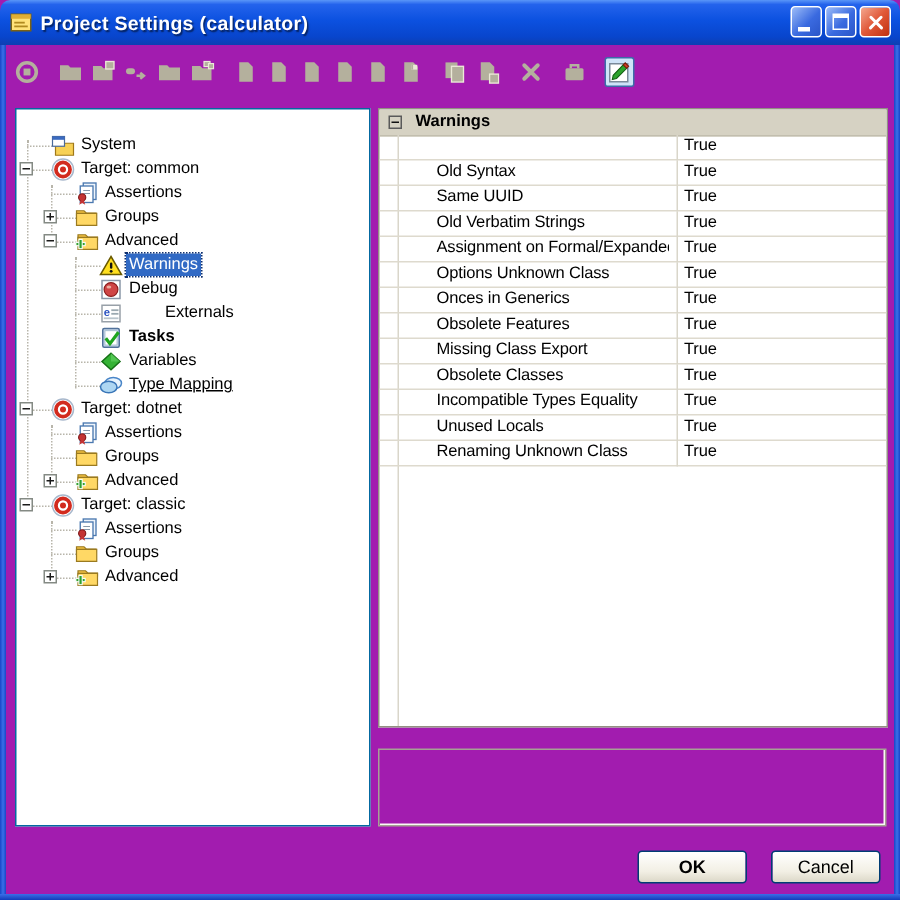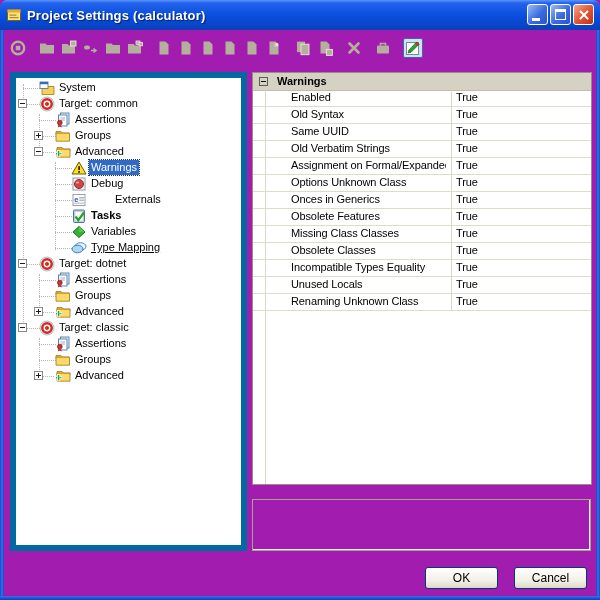--- a/index.html
+++ b/index.html
@@ -19,21 +19,21 @@
   .wb.close{background:linear-gradient(135deg,#f4a890 0%,#e05838 50%,#c03010 100%);}
   .glyph-min{position:absolute;left:4px;bottom:3px;width:8px;height:3px;background:#fff;}
   .glyph-max{position:absolute;left:4px;top:4px;width:11px;height:11px;box-sizing:border-box;border:1px solid #fff;border-top-width:3px;}
   .glyph-x1,.glyph-x2{position:absolute;left:3.5px;top:8.5px;width:12px;height:2.4px;background:#fff;border-radius:1px;}
   .glyph-x1{transform:rotate(45deg);} .glyph-x2{transform:rotate(-45deg);}
   .toolbar{position:absolute;left:4px;top:30px;right:4px;height:35px;display:flex;align-items:center;padding-left:5px;}
   .tbtn{width:18px;height:18px;margin-right:4px;flex:0 0 auto;display:flex;align-items:center;justify-content:center;}
   .tbtn.grp{margin-left:7px;}
   .tbtn.enabled{width:20px;height:20px;border:1px solid #3c6ca8;background:#cfe3f8;border-radius:2px;box-sizing:border-box;}
   .tbtn svg{width:16px;height:16px;}
-  .tree-panel{position:absolute;left:10px;top:72px;width:237px;height:479px;background:#fff;border:6px solid #0369a1;box-sizing:border-box;padding-top:2px;overflow:hidden;}
+  .tree-panel{position:absolute;left:10px;top:72px;width:237px;height:479px;background:#fff;border:1px solid #0369a1;box-sizing:border-box;padding-top:16px;overflow:hidden;}
   .tree-inner{position:relative;width:100%;height:100%;}
   .tree-row{position:relative;height:16px;font-size:11px;line-height:15px;white-space:nowrap;}
   .tree-icon{position:absolute;top:0;width:16px;height:16px;}
   .tree-icon svg{width:16px;height:16px;}
   .tree-label{position:absolute;top:0;padding:0 2px;color:#000;}
   .tree-label.sel{background:#316ac5;color:#fff;outline:1px dotted #10306e;}
   .expander{position:absolute;top:3px;width:9px;height:9px;background:#fff;border:1px solid #848a84;box-sizing:border-box;z-index:2;}
   .expander i{position:absolute;left:1px;top:3px;width:5px;height:1px;background:#1a1a1a;}
   .expander.plus b{position:absolute;left:3px;top:1px;width:1px;height:5px;background:#1a1a1a;}
   .connector{position:absolute;top:8px;height:1px;border-top:1px dotted #b8b5aa;z-index:0;}
@@ -45,21 +45,21 @@
   .pg-minus i{position:absolute;left:1px;top:3px;width:5px;height:1px;background:#111;}
   .pg-gutter{position:absolute;left:12px;top:17px;bottom:0;width:1px;background:#d9d6ca;}
   .pg-rows{position:absolute;left:0;right:0;top:17px;}
   .pg-row{position:relative;height:16px;border-bottom:1px solid #dedace;font-size:11px;line-height:15px;letter-spacing:-0.1px;}
   .pg-row .nm{position:absolute;left:38px;top:0;right:145px;overflow:hidden;white-space:nowrap;color:#000;}
   .pg-row .vl{position:absolute;left:203px;top:0;color:#000;}
   .pg-row .vsep{position:absolute;left:198px;top:0;bottom:-1px;width:1px;background:#d9d6ca;}
   .desc-panel{position:absolute;left:252px;top:499px;width:339px;height:52px;border:1px solid #a5a294;box-sizing:border-box;box-shadow:inset -1px -1px 0 #fbfaf5;}
   .xpbtn{position:absolute;top:567px;width:73px;height:22px;border:1px solid #003c74;border-radius:3px;
     background:linear-gradient(180deg,#ffffff,#f2efe4 65%,#dcd8c8);font-family:"Liberation Sans",sans-serif;font-size:12px;color:#000;padding:0;}
-  .xpbtn.ok{left:425px;} .xpbtn.cancel{left:514px;}
+  .xpbtn.ok{left:425px;font-weight:bold;} .xpbtn.cancel{left:514px;}
 </style>
 </head>
 <body>
 
 <div class="window">
   <div class="titlebar">
     <span class="titleicon">
       <svg viewBox="0 0 16 16">
           <rect x="1.5" y="2.5" width="13" height="11" fill="#ffe27a" stroke="#7a6215" stroke-width="1"></rect>
           <rect x="1.5" y="2.5" width="13" height="3" fill="#e0ae35"></rect>
@@ -400,21 +400,20 @@
     <div class="pg-header">
       <span class="pg-minus">
           <i></i>
         </span>
       <span class="cat">Warnings</span>
     </div>
     <div class="pg-gutter"></div>
     <div class="pg-rows" id="pgrows">
         <div class="pg-row">
           <span class="vsep"></span>
-          <span class="nm">Enabled</span>
           <span class="vl">True</span>
         </div>
         <div class="pg-row">
           <span class="vsep"></span>
           <span class="nm">Old Syntax</span>
           <span class="vl">True</span>
         </div>
         <div class="pg-row">
           <span class="vsep"></span>
           <span class="nm">Same UUID</span>
@@ -440,21 +439,21 @@
           <span class="nm">Onces in Generics</span>
           <span class="vl">True</span>
         </div>
         <div class="pg-row">
           <span class="vsep"></span>
           <span class="nm">Obsolete Features</span>
           <span class="vl">True</span>
         </div>
         <div class="pg-row">
           <span class="vsep"></span>
-          <span class="nm">Missing Class Classes</span>
+          <span class="nm">Missing Class Export</span>
           <span class="vl">True</span>
         </div>
         <div class="pg-row">
           <span class="vsep"></span>
           <span class="nm">Obsolete Classes</span>
           <span class="vl">True</span>
         </div>
         <div class="pg-row">
           <span class="vsep"></span>
           <span class="nm">Incompatible Types Equality</span>

